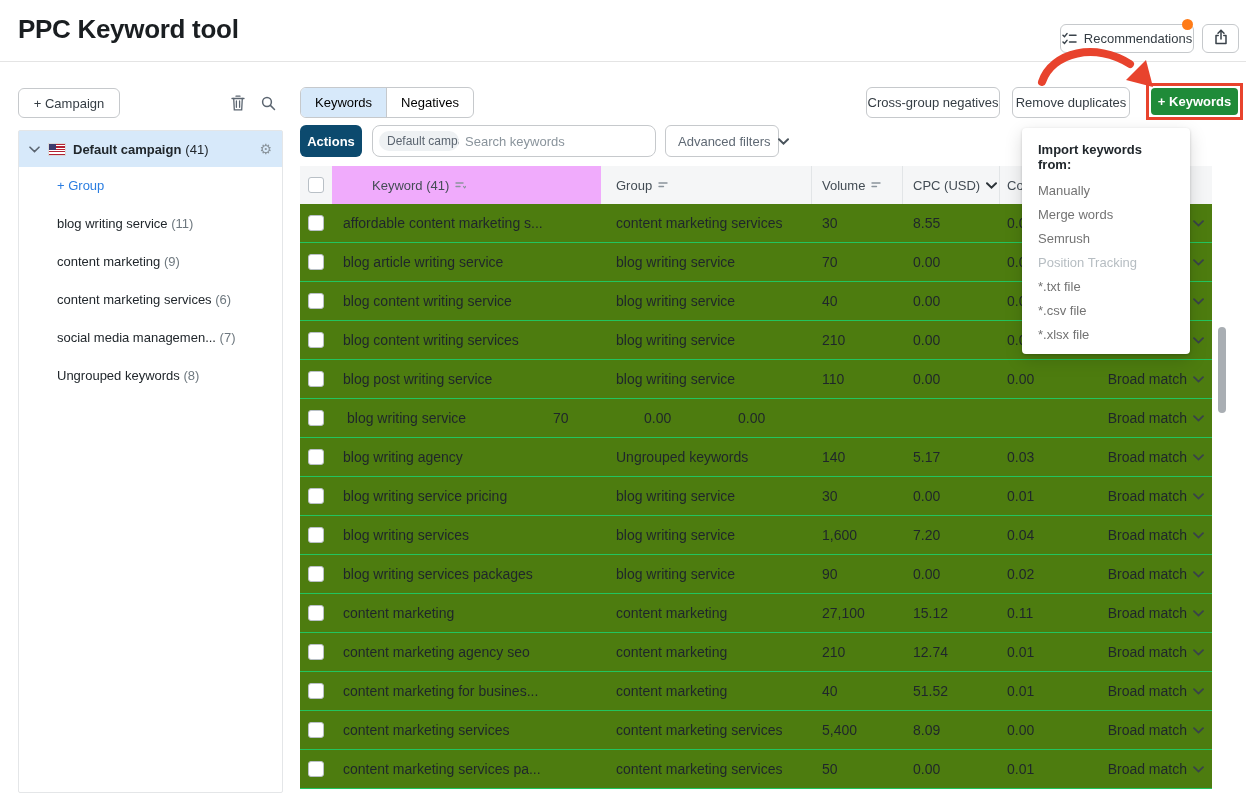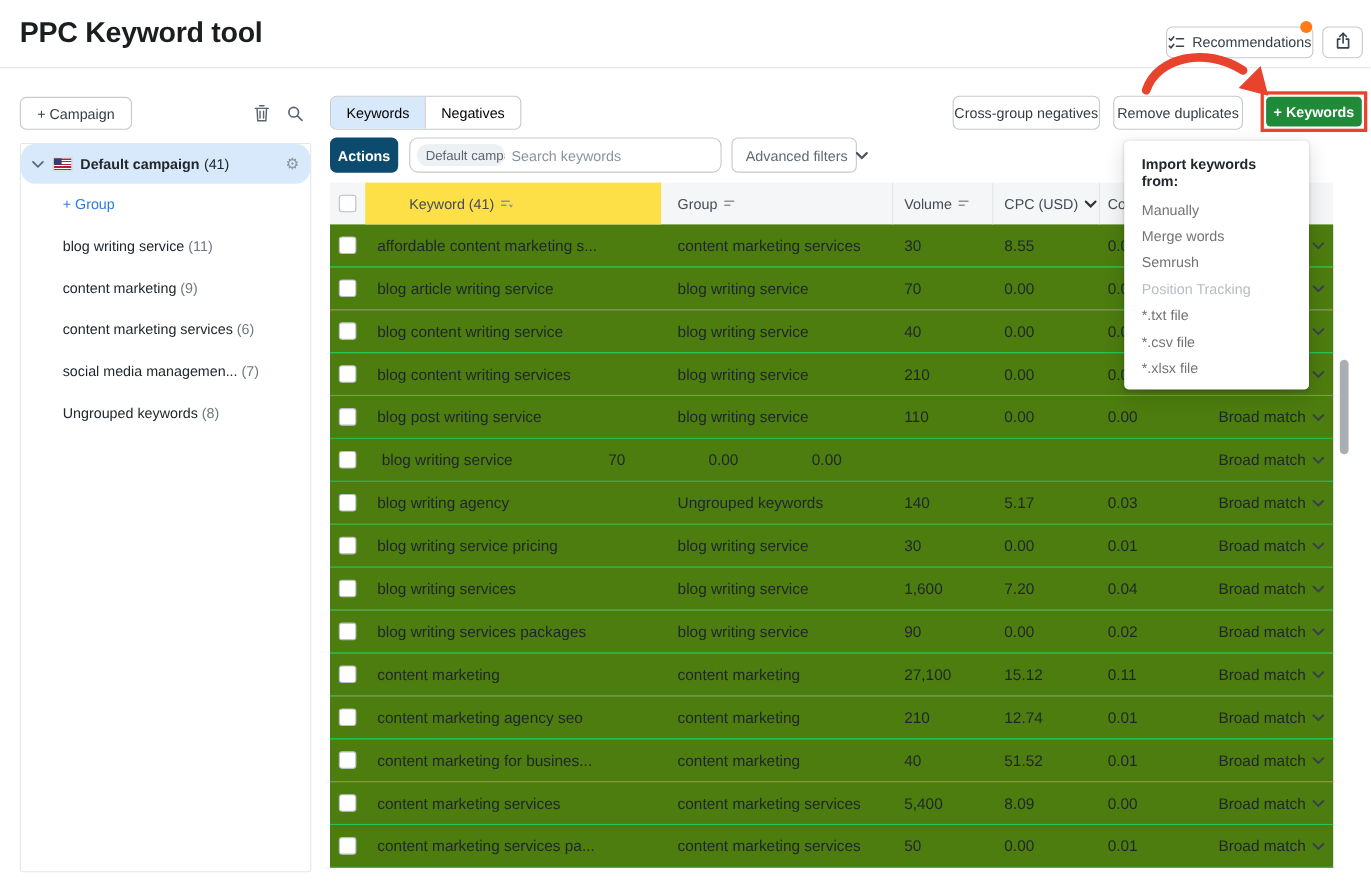--- a/index.html
+++ b/index.html
@@ -48,21 +48,21 @@
   .table { left:300px; top:166px; width:912px; }
   .thead { display:flex; align-items:stretch; height:38px; background:#f5f6f7; font-size:13px; color:#434c54; }
   .th { display:flex; align-items:center; gap:6px; overflow:hidden; white-space:nowrap; }
   .col-cb { width:32px; display:flex; align-items:center; justify-content:center; flex:none; }
   .col-kw { width:269px; padding-left:11px; flex:none; }
   .col-gr { width:211px; padding-left:15px; flex:none; }
   .col-vol { width:91px; padding-left:10px; flex:none; }
   .col-cpc { width:97px; padding-left:10px; flex:none; }
   .col-comp { width:85px; padding-left:7px; flex:none; }
   .col-match { flex:1; display:flex; align-items:center; justify-content:flex-end; padding-right:8px; gap:6px; }
-  .thead .col-kw { background:#fde047;padding-left:40px; }
+  .thead .col-kw { background:#f0abfc;padding-left:40px; }
   .thead .col-gr, .thead .col-vol, .thead .col-cpc, .thead .col-comp { border-right:1px solid #e2e5e7; }
   .trow { display:flex; align-items:center; height:39px; border-bottom:1px solid #22c55e; font-size:14px; color:#1f262b; background:#4d7c0f; }
   .trow .col-kw, .trow .col-gr { overflow:hidden; white-space:nowrap; }
   .cb { width:16px; height:16px; border:1.5px solid #b9c0c6; border-radius:3px; background:#fff; cursor:pointer; flex:none; }
   .sort-ico, .chev { flex:none; display:inline-flex; }
 
   
   .menu { left:1022px; top:128px; width:168px; background:#fff; border-radius:4px; box-shadow:0 1px 3px rgba(0,0,0,.18), 0 6px 18px rgba(0,0,0,.15); z-index:20; padding:8px 0 8px 0; }
   .menu-title { font-size:13px; font-weight:700; color:#21272c; padding:6px 16px 6px 16px; }
   .menu-item { font-size:13px; color:#737373; padding:5px 16px; height:24px; display:flex; align-items:center; cursor:pointer; }
@@ -123,21 +123,21 @@
 <div class="abs search-btn">
   <svg width="15" height="15" viewBox="0 0 15 15">
       <g stroke="#5b6570" stroke-width="1.5" fill="none" stroke-linecap="round">
         <circle cx="6" cy="6" r="4.4"></circle>
         <path d="M9.4 9.4 L13.5 13.5"></path>
       </g>
     </svg>
 </div>
 
 <div class="abs side-panel">
-  <div class="abs campaign-row" style="background:#d7e9fa;border-radius:13px;">
+  <div class="abs campaign-row" style="background:#d7e9fa;">
     <span style="display:inline-flex;">
       <svg width="11" height="7" viewBox="0 0 11 7">
           <path d="M1 1.2 L5.5 5.6 L10 1.2" stroke="#5b6570" stroke-width="1.6" fill="none" stroke-linecap="round"></path>
         </svg>
     </span>
     <span class="flag" style="margin-left:9px;"></span>
     <span class="campaign-name">Default campaign</span>
     <span class="campaign-count">(41)</span>
     <span class="gear">⚙</span>
   </div>

